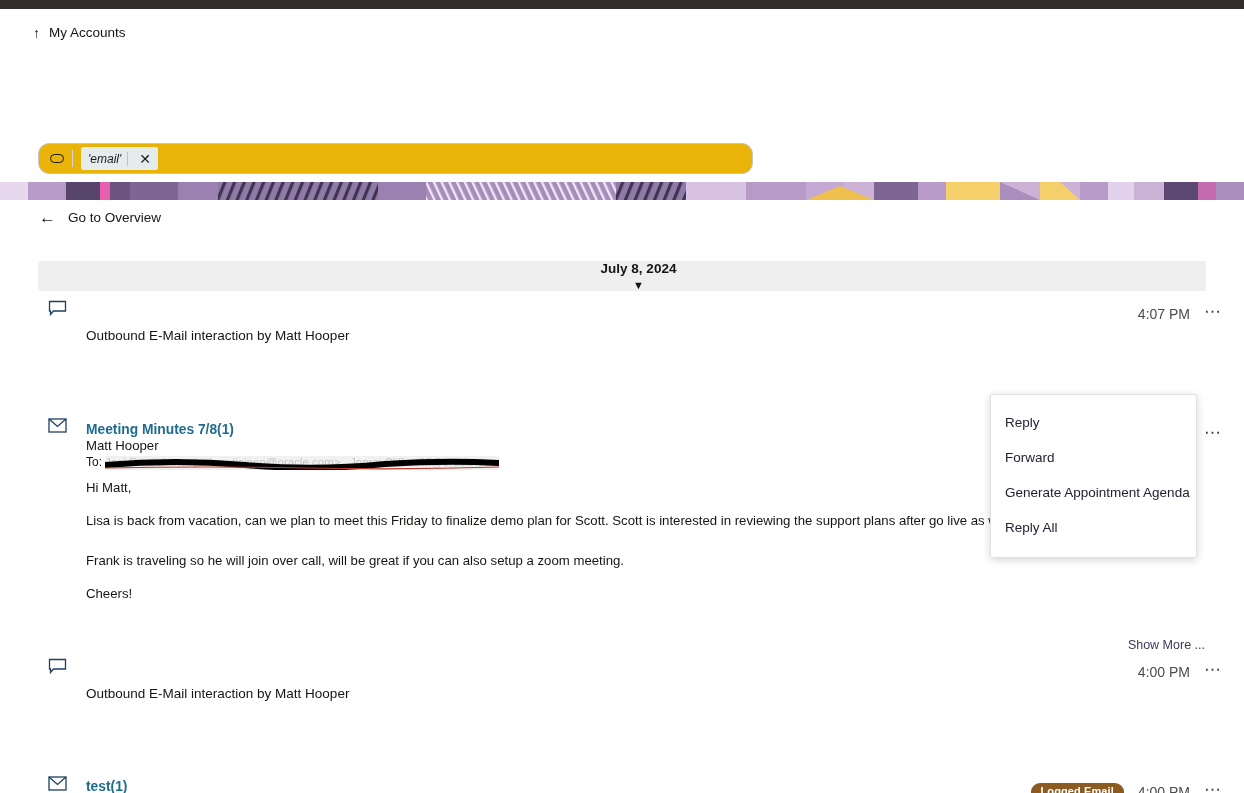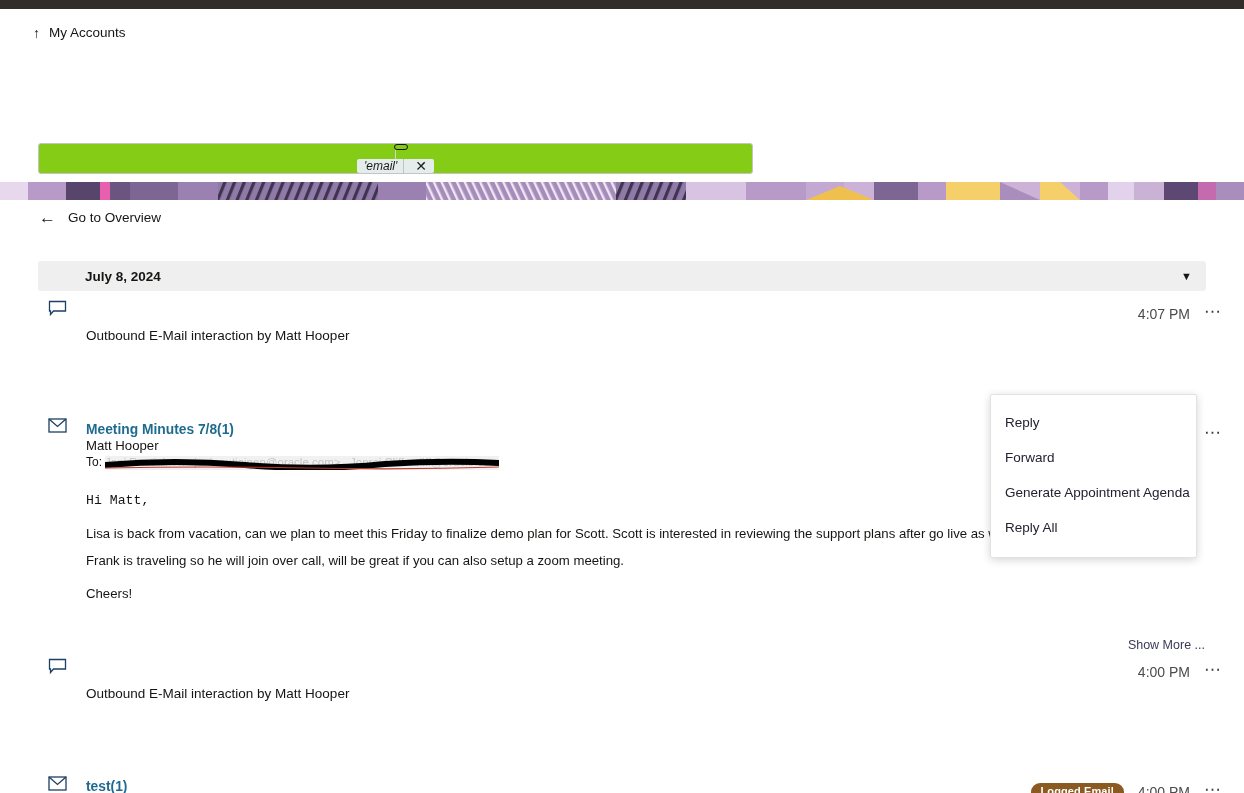--- a/index.html
+++ b/index.html
@@ -37,22 +37,22 @@
     font-size:27px; color:#1a1a1a; letter-spacing:0.1px;
     display:flex; align-items:center; white-space:nowrap;
   }
   .page-title .heart { font-size:19px; margin:0 3px 0 13px; line-height:1;}
   .page-title .colon-part { margin-left:7px; }
 
   
   .searchbar {
     position:absolute; left:38px; top:143px;
     width:715px; height:31px;
-    border:1px solid #c4c4c4; border-radius:3px;
-    background:#84cc16; display:flex; align-items:center;flex-direction:column;
+    border:1px solid #c4c4c4; border-radius:11px;
+    background:#eab308; display:flex; align-items:center;
   }
   .searchbar .pill-icon {
     width:14px; height:9px; border:1.6px solid #161513; border-radius:5px;
     margin-left:11px;
   }
   .searchbar .vline { width:1px; height:17px; background:#d4d4d4; margin:0 8px; }
   .chip {
     display:flex; align-items:center; height:23px;
     background:#e4ecec; border-radius:2px; padding:0 2px 0 7px;
   }
@@ -84,20 +84,21 @@
     font-size:13.5px; color:#161513; cursor:pointer;
   }
   .back-arrow { font-size:17px; line-height:1; }
 
   
   .date-header {
     position:absolute; left:38px; top:261px; width:1168px; height:30px;
     background:#efefef; border-radius:3px;
     display:flex; align-items:center; justify-content:space-between;
     padding:0 14px 0 47px;
+    flex-direction:column;
   }
   .date-header-label { font-size:13.5px; font-weight:bold; color:#161513; }
   .chev { font-size:11px; color:#161513; }
 
   
   .activity-list { position:absolute; left:0; top:296px; width:1244px; }
 
   .act-row { position:relative; width:1244px; }
 
   .act-icon {
@@ -266,27 +267,27 @@
           <span>To:</span>
           <span class="redacted" style="width:394px;height:14px;">
             <span class="redtext">Jani Rautiainen &lt;jani.rautiainen@oracle.com&gt; , Jonrei Cliff &lt;cliff@oracle.com&gt;</span>
             <svg class="scribble" width="394" height="14" viewBox="0 0 394 14" preserveAspectRatio="none">
               <path d="M0 9 Q70 3 140 9 T280 8 Q340 4 394 7" stroke="#000" stroke-width="6" fill="none" stroke-linecap="round"></path>
               <path d="M0 12 Q100 10 200 12 T394 11" stroke="#c0392b" stroke-width="1.2" fill="none"></path>
             </svg>
           </span>
         </div>
 
-        <div style="margin-top:21px;font-family:Liberation Mono, monospace;">
+        <div style="margin-top:8px;">
           <div class="email-para">Hi Matt,</div>
         </div>
         <div style="margin-top:14px;">
           <div class="email-para" style="white-space:nowrap; overflow:hidden; width:1000px;">Lisa is back from vacation, can we plan to meet this Friday to finalize demo plan for Scott.  Scott is interested in reviewing the support plans after go live as we</div>
         </div>
-        <div style="margin-top:8px;">
+        <div style="margin-top:21px;">
           <div class="email-para">Frank is traveling so he will join over call, will be great if you can also setup a zoom meeting.</div>
         </div>
         <div style="margin-top:14px;">
           <div class="email-para">Cheers!</div>
         </div>
       </div>
 
       <div class="act-meta" style="top:72px;">
         <span class="badge">Logged Email</span>
         <span class="act-time">4:07 PM</span>

